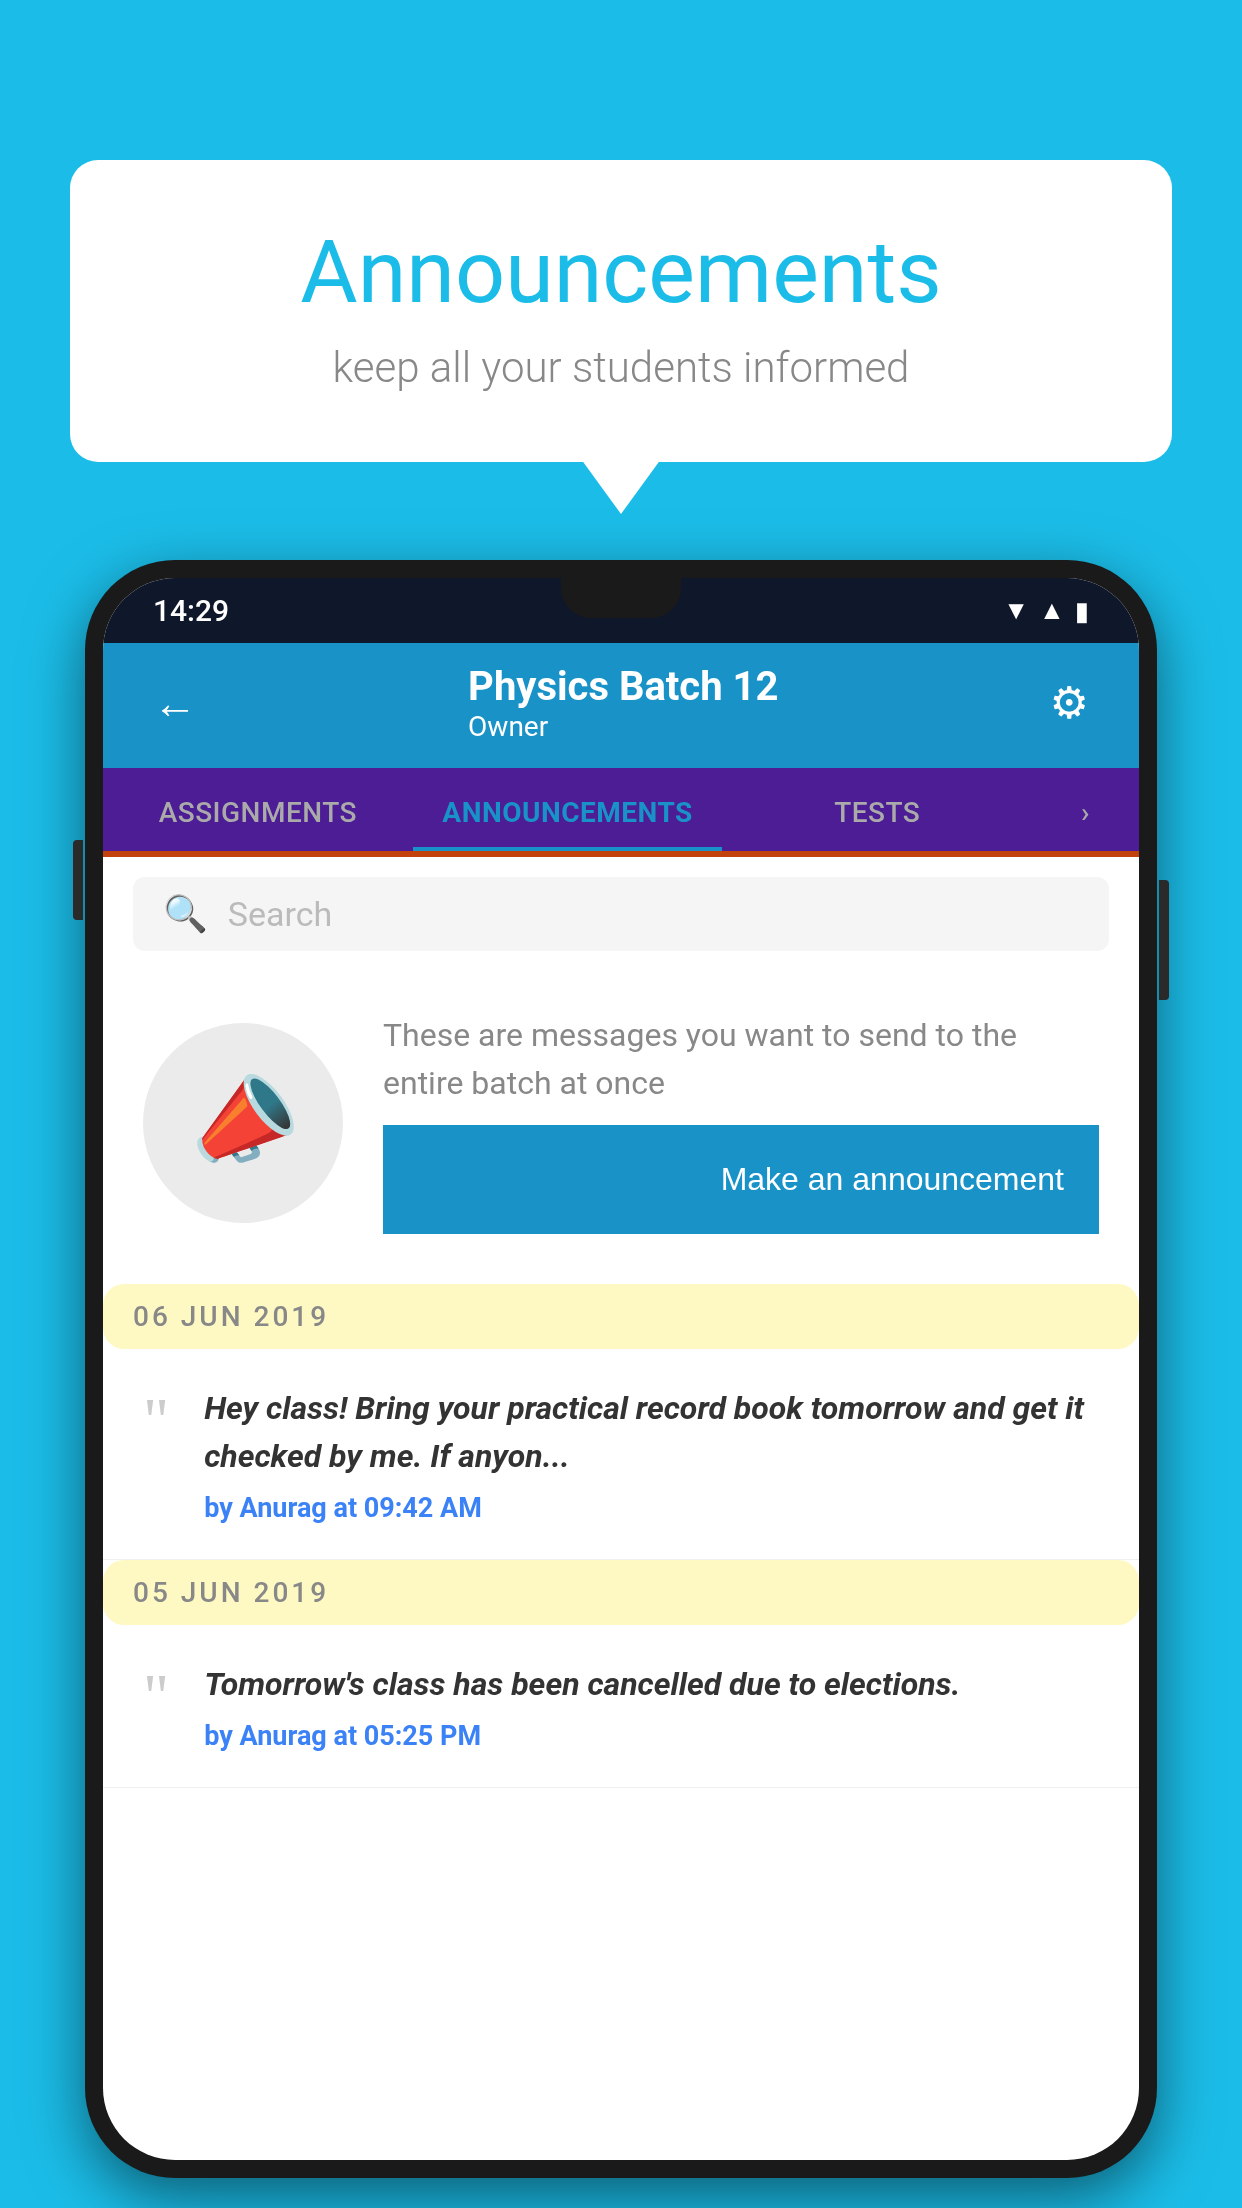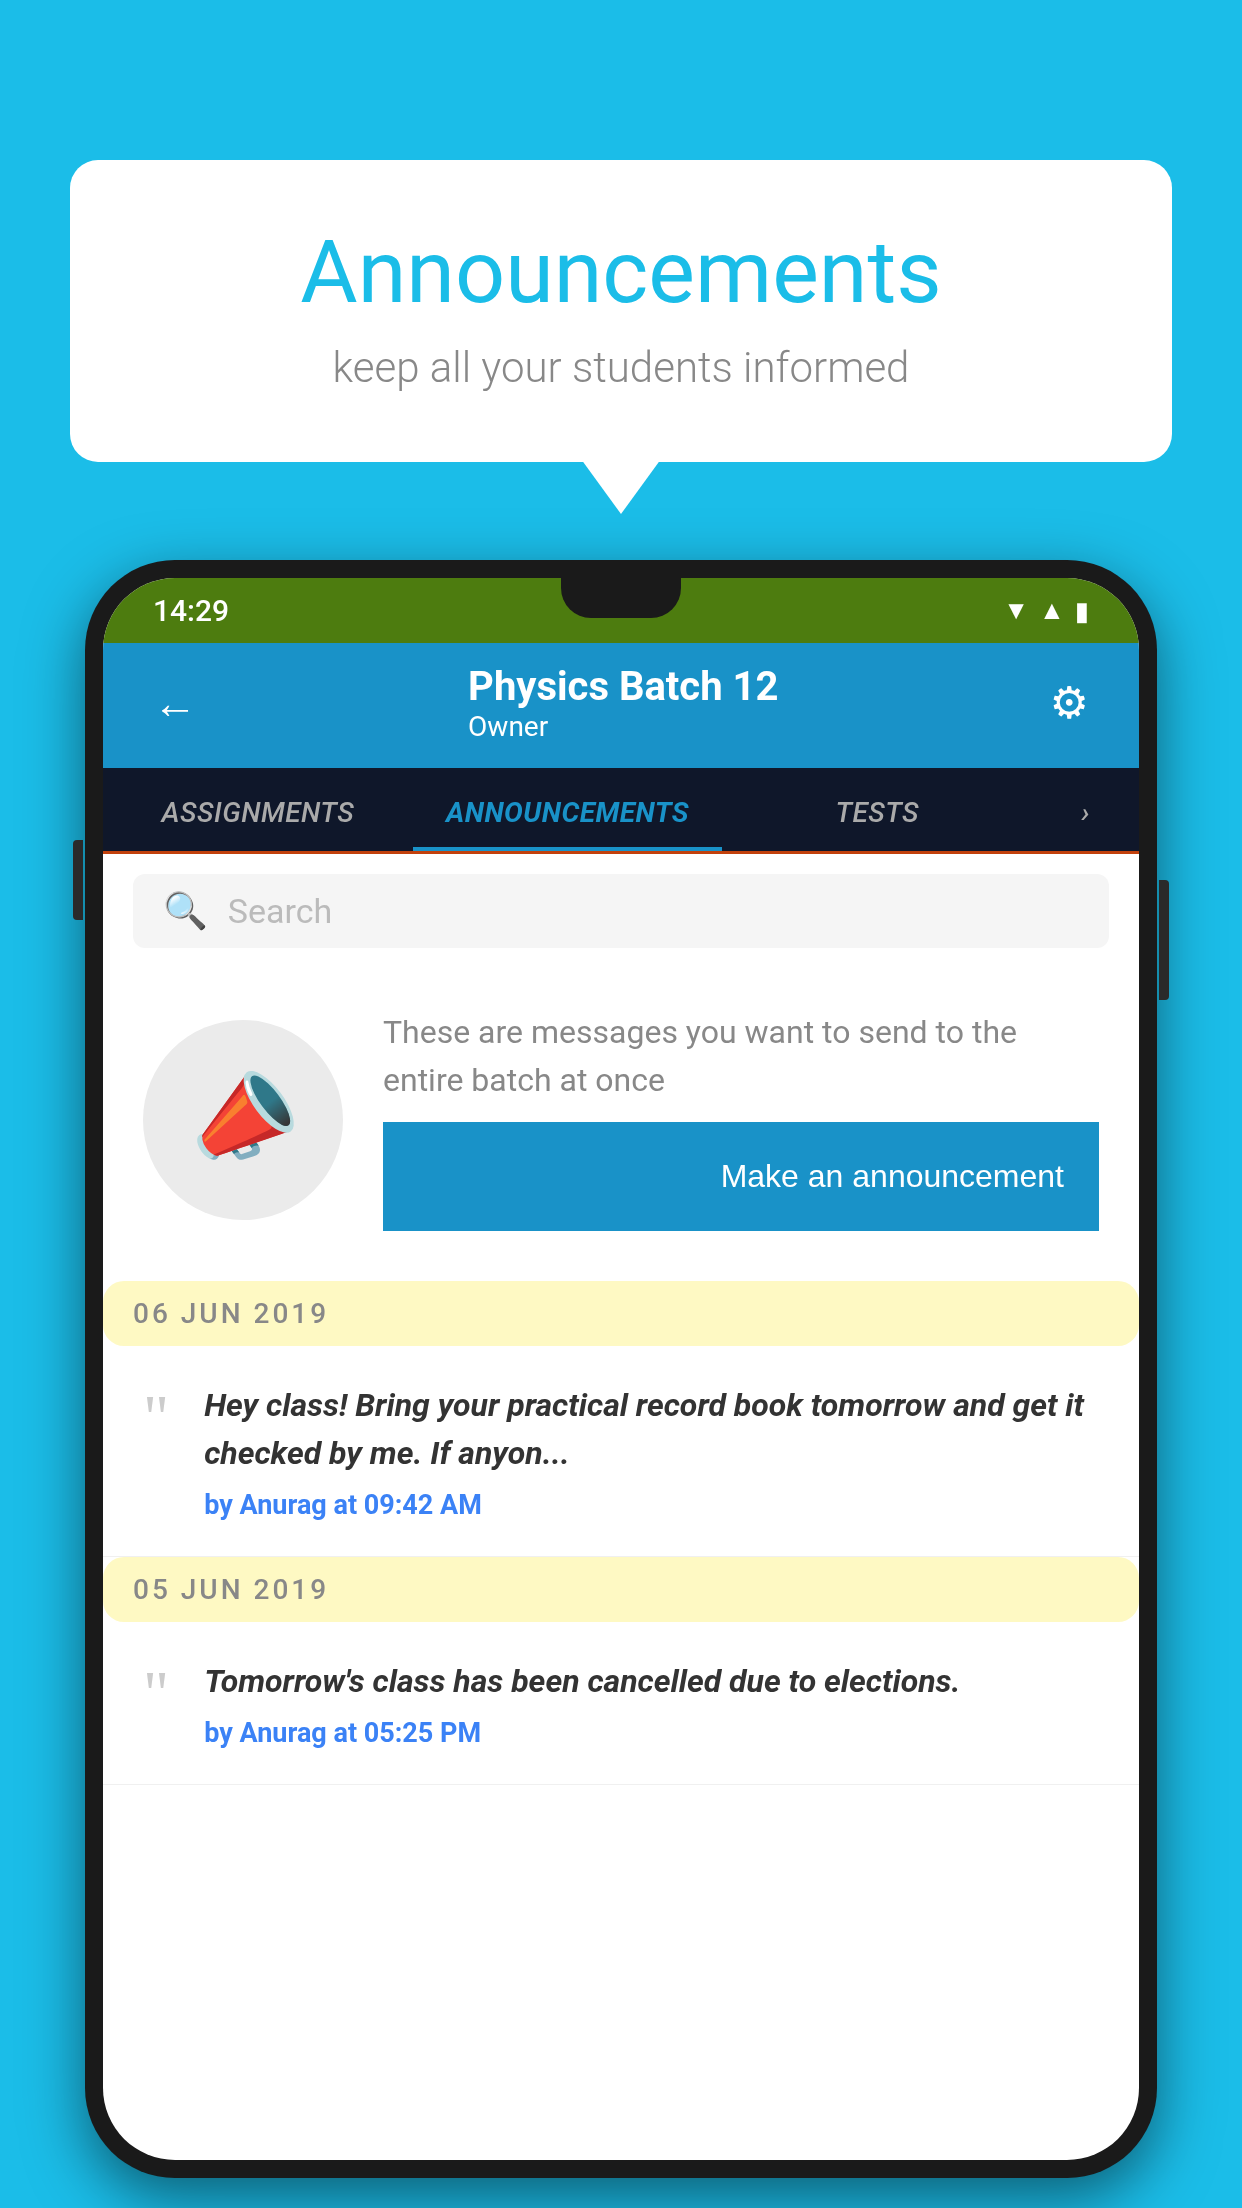--- a/index.html
+++ b/index.html
@@ -78,21 +78,21 @@
       width: 100%;
       height: 100%;
       background: white;
       border-radius: 72px;
       overflow: hidden;
       position: relative;
     }
 
     
     .status-bar {
-      background: #4d7c0f;
+      background: #0f172a;
       height: 65px;
       display: flex;
       align-items: center;
       justify-content: space-between;
       padding: 0 50px;
       position: relative;
     }
 
     .status-time {
       color: white;
@@ -154,25 +154,24 @@
       font-weight: 400;
     }
 
     .gear-icon {
       color: white;
       font-size: 44px;
     }
 
     
     .tabs {
-      background: #0f172a;
-      display: flex;
-      border-bottom: 3px solid #c2410c;
+      background: #4c1d95;
+      display: flex;
+      border-bottom: 6px solid #c2410c;
       overflow: hidden;
-      font-style: italic;
     }
 
     .tab {
       flex: 1;
       text-align: center;
       padding: 28px 10px 22px;
       font-size: 28px;
       font-weight: 500;
       color: #aaa;
       letter-spacing: 0.5px;

